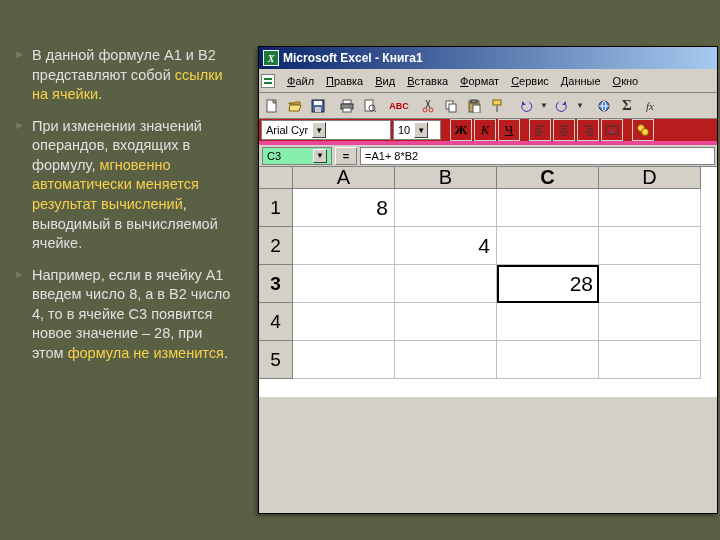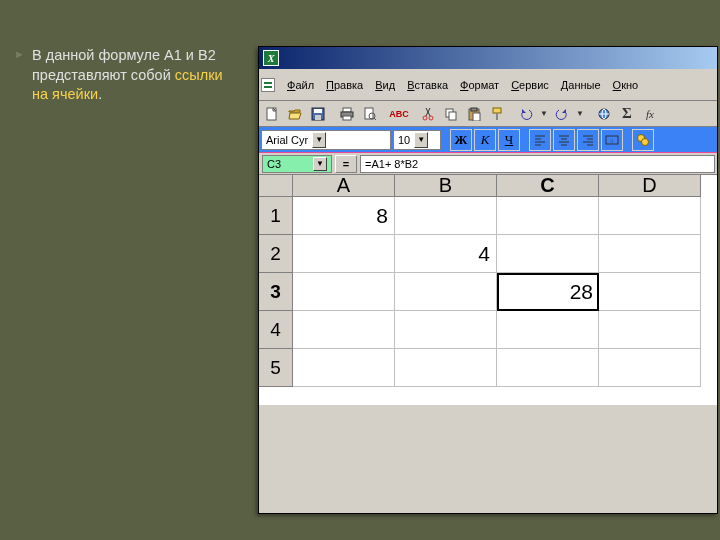--- a/index.html
+++ b/index.html
@@ -12,32 +12,32 @@
   .left li:before{content:"►";position:absolute;left:0;top:1px;font-size:11px;color:#777c63;}
   .yellow{color:#f7d14c;}
 
   .right{flex:1;padding:46px 0 0 0;position:relative;}
   .excelwin{width:460px;height:468px;background:#d4d0c8;border:1px solid #000;box-shadow:-2px 2px 4px rgba(0,0,0,.4);font-family:Tahoma,Arial,sans-serif;font-size:11px;overflow:hidden;}
 
   .titlebar{height:22px;background:linear-gradient(to right,#0a246a,#a6caf0);color:#fff;display:flex;align-items:center;padding:0 4px;font-size:12px;font-weight:bold;}
   .titlebar .xicon{width:16px;height:16px;background:#1e7a3a;display:flex;align-items:center;justify-content:center;color:#fff;font-size:10px;font-weight:bold;margin-right:4px;border:1px solid #fff;}
   .titlebar .xicon span{font-family:serif;font-style:italic;}
 
-  .menubar{height:32px;background:#d4d0c8;border-bottom:1px solid #808080;display:flex;align-items:center;padding:0 2px;}
+  .menubar{height:24px;background:#d4d0c8;border-bottom:1px solid #808080;display:flex;align-items:center;padding:0 2px;}
   .menubar .sq{width:14px;height:14px;border:1px solid #808080;background:#fff;margin-right:6px;position:relative;}
   .menubar .sq:before{content:"";position:absolute;left:2px;top:3px;width:8px;height:6px;background:linear-gradient(#1e7a3a 0 2px,transparent 2px 4px,#1e7a3a 4px);}
   .menubar span{padding:2px 6px;}
   .menubar span u{text-decoration:underline;}
 
   .toolbar{height:26px;background:#d4d0c8;border-bottom:1px solid #808080;display:flex;align-items:center;padding:0 2px;gap:1px;}
   .tbtn{width:22px;height:22px;border:1px solid #d4d0c8;display:flex;align-items:center;justify-content:center;color:#333;font-size:12px;}
   .tbtn svg{width:14px;height:14px;}
   .tsep{width:5px;}
 
-  .fmtbar{height:26px;background:#3b82f6;border-bottom:1px solid #ec4899;display:flex;align-items:center;padding:0 2px;gap:2px;}
+  .fmtbar{height:26px;background:#b91c1c;border-bottom:4px solid #ec4899;display:flex;align-items:center;padding:0 2px;gap:2px;}
   .combo{height:20px;background:#fff;border:1px solid #808080;display:flex;align-items:center;padding:0 2px 0 4px;font-size:11px;}
   .combo .dd{width:14px;height:16px;background:#d4d0c8;border:1px solid;border-color:#fff #404040 #404040 #fff;margin-left:4px;display:flex;align-items:center;justify-content:center;font-size:8px;}
   .fbtn{width:22px;height:22px;border:1px solid #d4d0c8;display:flex;align-items:center;justify-content:center;font-family:"Times New Roman",serif;font-size:13px;}
 
   .formulabar{height:22px;background:#d4d0c8;border-bottom:1px solid #808080;display:flex;align-items:center;}
   .namebox{width:70px;height:18px;background:#86efac;border:1px solid #808080;margin-left:3px;display:flex;align-items:center;padding:0 4px;font-size:11px;}
   .namebox .dd{margin-left:auto;width:14px;height:14px;background:#d4d0c8;border:1px solid;border-color:#fff #404040 #404040 #fff;display:flex;align-items:center;justify-content:center;font-size:8px;}
   .eqbtn{width:22px;height:18px;margin:0 3px;border:1px solid;border-color:#fff #808080 #808080 #fff;display:flex;align-items:center;justify-content:center;font-weight:bold;}
   .formulain{flex:1;height:18px;background:#fff;border:1px solid #808080;padding:0 4px;font-size:11px;display:flex;align-items:center;margin-right:2px;}
 
@@ -53,30 +53,33 @@
   .row{display:flex;}
   .cell{width:102px;height:38px;border-right:1px solid #c0c0c0;border-bottom:1px solid #c0c0c0;display:flex;align-items:center;justify-content:flex-end;padding:0 6px;font-size:21px;font-family:Arial;}
   .cell.active{border:2px solid #000;padding:6px 4px;}
 </style>
 </head>
 <body>
 
 <div class="left">
   <ul id="bullets">
       <li>В данной формуле А1 и В2 представляют собой <span class="yellow">ссылки на ячейки</span>.</li>
+      <li>При изменении значений операндов, входящих в формулу, <span class="yellow">мгновенно автоматически меняется результат вычислений</span>, выводимый в вычисляемой ячейке.</li>
+      <li>Например, если в ячейку А1 введем число 8, а в В2 число 4, то в ячейке С3 появится новое значение – 28, при этом <span class="yellow">формула не изменится</span>.</li>
     </ul>
 </div>
 
 <div class="right">
   <div class="excelwin">
 
     <div class="titlebar">
       <div class="xicon">
           <span>X</span>
         </div>
+      <span>Microsoft Excel - Книга1</span>
     </div>
 
     <div class="menubar">
       <div class="sq"></div>
       <div id="menus" style="display:flex;">
           <span><u>Ф</u>айл</span>
           <span><u>П</u>равка</span>
           <span><u>В</u>ид</span>
           <span><u>В</u>ставка</span>
           <span><u>Ф</u>ормат</span>

